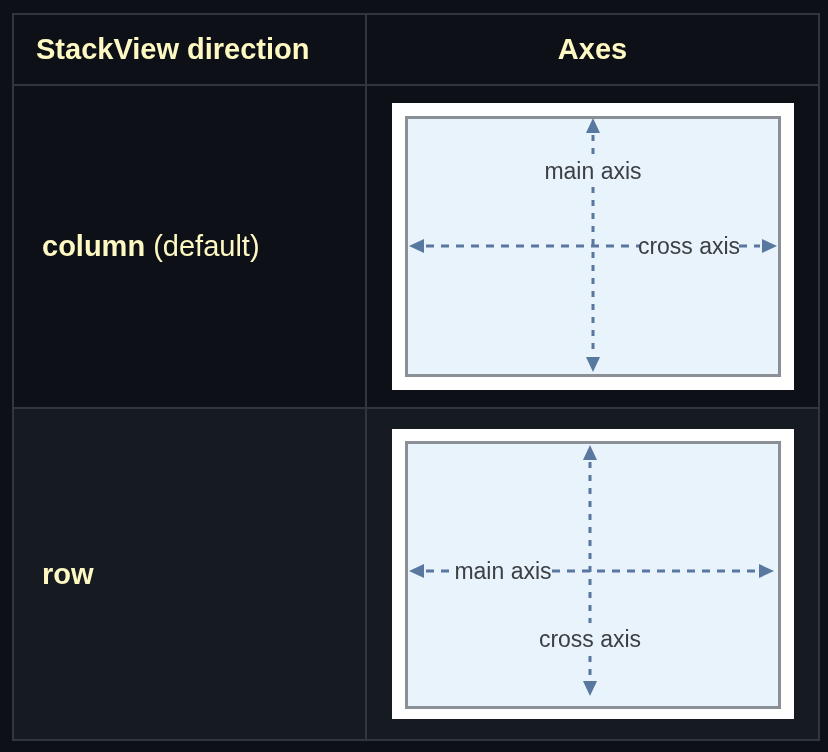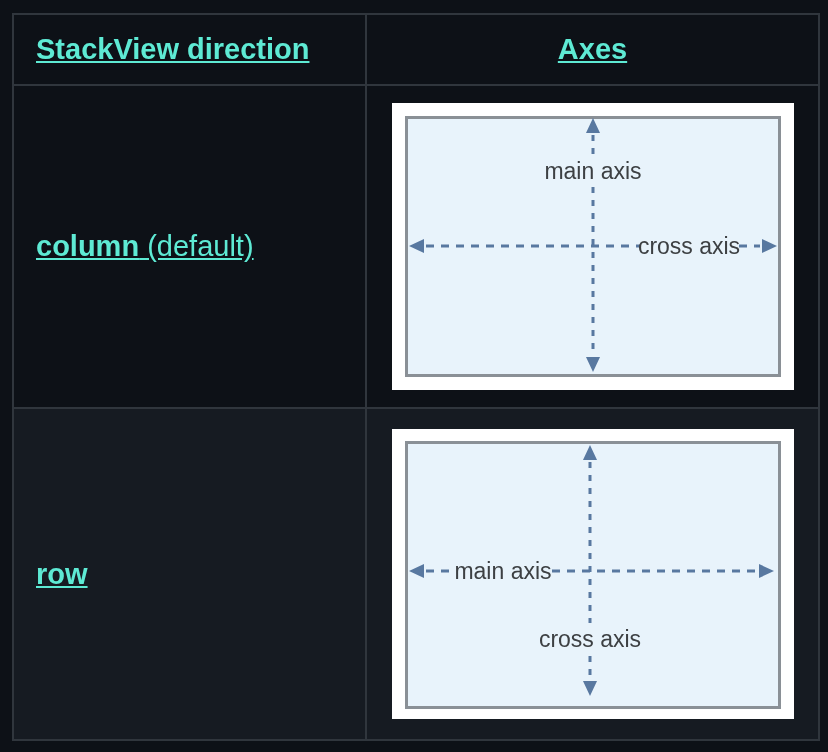--- a/index.html
+++ b/index.html
@@ -16,42 +16,41 @@
     width: 828px;
     height: 752px;
     background: #0d1117;
   }
   table.doc-table {
     position: absolute;
     left: 12px;
     top: 13px;
     width: 806px;
     border-collapse: collapse;
-    color: #5eead4;
+    color: #fef9c3;
     table-layout: fixed;
-    text-decoration: underline;
   }
   table.doc-table th,
   table.doc-table td {
     border: 2px solid #30363d;
     font-size: 29px;
   }
   table.doc-table col.c1 { width: 353px; }
   table.doc-table col.c2 { width: 453px; }
   table.doc-table th {
     height: 69px;
     font-weight: bold;
     padding: 0 22px;
   }
   th.dir-head { text-align: left; }
   th.axes-head { text-align: center; }
   td.dir-cell {
     vertical-align: middle;
     text-align: left;
-    padding: 0 22px;
+    padding: 0 28px;
   }
   td.dir-cell .kw { font-weight: bold; }
   td.axes-cell {
     text-align: center;
     vertical-align: middle;
     padding: 12px;
   }
   tr.row-column { height: 323px; background: #0d1117; }
   tr.row-row    { height: 332px; background: #161b22; }
   .diagram {

